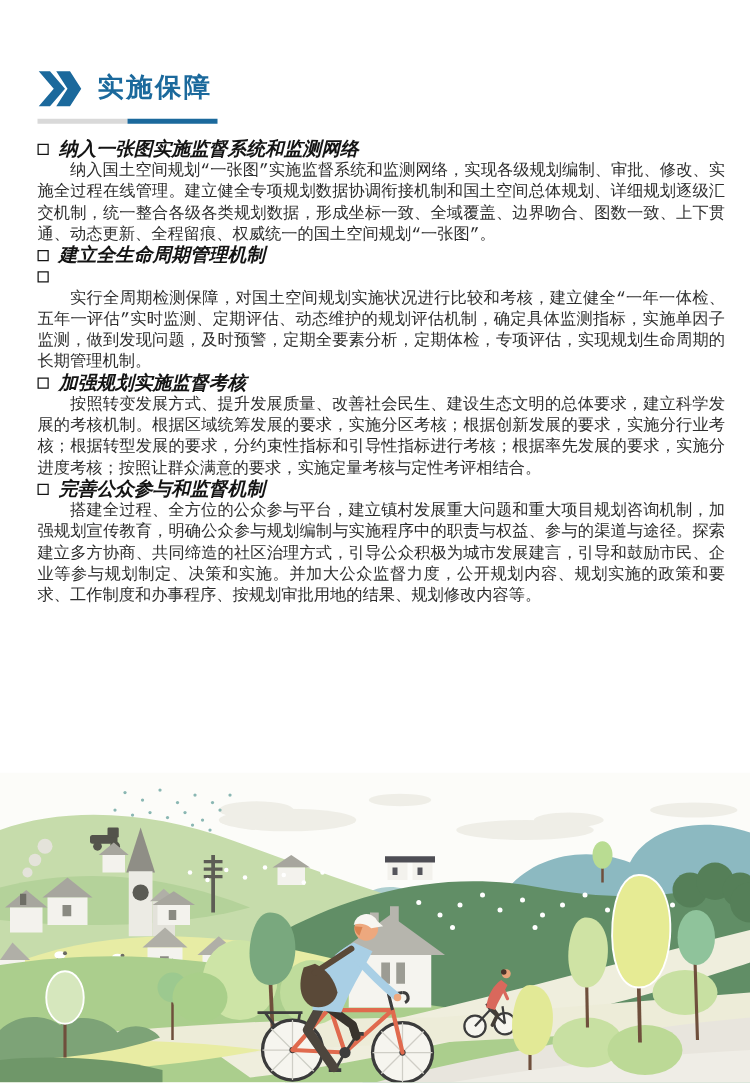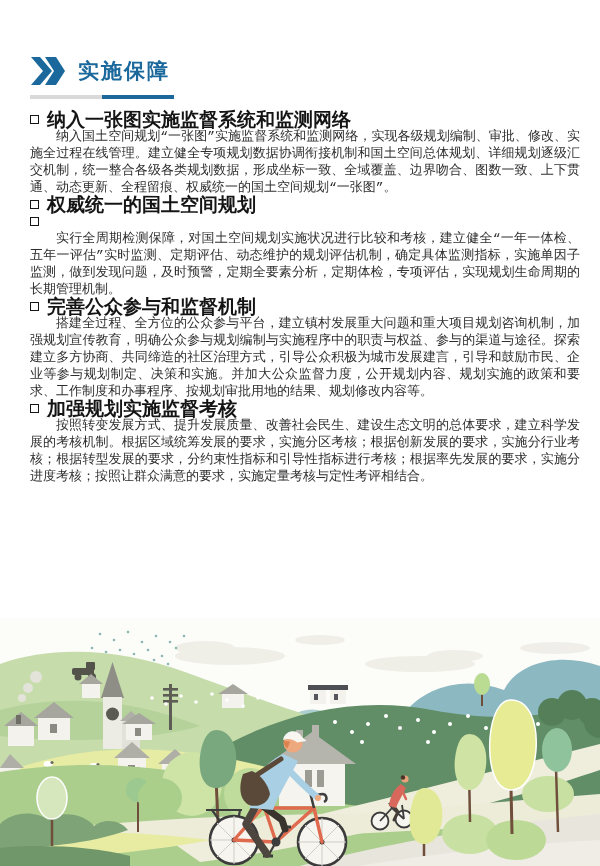--- a/index.html
+++ b/index.html
@@ -12,21 +12,21 @@
   .hdr-icon{width:36px;height:30px;flex:none;}
   .hdr-title{margin:0;font-size:21px;font-weight:bold;color:#1b699c;letter-spacing:2px;line-height:30px;}
   .hdr-bar{margin-top:9px;width:144px;height:4px;display:flex;}
   .hdr-bar .seg-gray{width:72px;background:#d9d9d9;}
   .hdr-bar .seg-blue{width:72px;background:#1b699c;}
 
   
   .content{margin:12px 20px 0 30px;width:550px;}
   .sec-head{display:flex;align-items:center;gap:8px;height:17px;}
   .cb{width:9px;height:9px;border:1.8px solid #141414;flex:none;box-sizing:border-box;}
-  .sec-title{margin:0;font-size:19px;font-weight:bold;color:#141414;line-height:17px;white-space:nowrap;}
+  .sec-title{margin:0;font-size:15px;font-weight:bold;color:#141414;line-height:17px;white-space:nowrap;font-style:italic;}
   .sec-body{margin:0;font-size:13px;line-height:17px;color:#2e2e2e;text-align:justify;text-indent:2em;font-family:Liberation Mono, monospace;}
 
   
   .illo{position:absolute;left:0;right:0;bottom:0;height:248px;}
   .illo svg{display:block;width:600px;height:248px;}
 </style>
 </head>
 <body>
 
 <div class="page">
@@ -51,45 +51,45 @@
       <div class="sec-head">
         <span class="cb"></span>
         <h2 class="sec-title">纳入一张图实施监督系统和监测网络</h2>
       </div>
       <p class="sec-body">纳入国土空间规划“一张图”实施监督系统和监测网络，实现各级规划编制、审批、修改、实施全过程在线管理。建立健全专项规划数据协调衔接机制和国土空间总体规划、详细规划逐级汇交机制，统一整合各级各类规划数据，形成坐标一致、全域覆盖、边界吻合、图数一致、上下贯通、动态更新、全程留痕、权威统一的国土空间规划“一张图”。</p>
     </section>
 
     <section>
       <div class="sec-head">
         <span class="cb"></span>
-        <h2 class="sec-title">权威统一的国土空间规划</h2>
+        <h2 class="sec-title">建立全生命周期管理机制</h2>
       </div>
     </section>
 
     <section>
       <div class="sec-head">
         <span class="cb"></span>
       </div>
       <p class="sec-body">实行全周期检测保障，对国土空间规划实施状况进行比较和考核，建立健全“一年一体检、五年一评估”实时监测、定期评估、动态维护的规划评估机制，确定具体监测指标，实施单因子监测，做到发现问题，及时预警，定期全要素分析，定期体检，专项评估，实现规划生命周期的长期管理机制。</p>
     </section>
 
     <section>
       <div class="sec-head">
         <span class="cb"></span>
+        <h2 class="sec-title">加强规划实施监督考核</h2>
+      </div>
+      <p class="sec-body">按照转变发展方式、提升发展质量、改善社会民生、建设生态文明的总体要求，建立科学发展的考核机制。根据区域统筹发展的要求，实施分区考核；根据创新发展的要求，实施分行业考核；根据转型发展的要求，分约束性指标和引导性指标进行考核；根据率先发展的要求，实施分进度考核；按照让群众满意的要求，实施定量考核与定性考评相结合。</p>
+    </section>
+
+    <section>
+      <div class="sec-head">
+        <span class="cb"></span>
         <h2 class="sec-title">完善公众参与和监督机制</h2>
       </div>
       <p class="sec-body">搭建全过程、全方位的公众参与平台，建立镇村发展重大问题和重大项目规划咨询机制，加强规划宣传教育，明确公众参与规划编制与实施程序中的职责与权益、参与的渠道与途径。探索建立多方协商、共同缔造的社区治理方式，引导公众积极为城市发展建言，引导和鼓励市民、企业等参与规划制定、决策和实施。并加大公众监督力度，公开规划内容、规划实施的政策和要求、工作制度和办事程序、按规划审批用地的结果、规划修改内容等。</p>
-    </section>
-
-    <section>
-      <div class="sec-head">
-        <span class="cb"></span>
-        <h2 class="sec-title">加强规划实施监督考核</h2>
-      </div>
-      <p class="sec-body">按照转变发展方式、提升发展质量、改善社会民生、建设生态文明的总体要求，建立科学发展的考核机制。根据区域统筹发展的要求，实施分区考核；根据创新发展的要求，实施分行业考核；根据转型发展的要求，分约束性指标和引导性指标进行考核；根据率先发展的要求，实施分进度考核；按照让群众满意的要求，实施定量考核与定性考评相结合。</p>
     </section>
 
   </div>
 
   <div class="illo">
     <svg viewBox="0 0 600 248" preserveAspectRatio="none">
 
       <rect width="600" height="248" fill="#fcfcf9"></rect>
 
       <g fill="#ebeae2" opacity="0.75">

